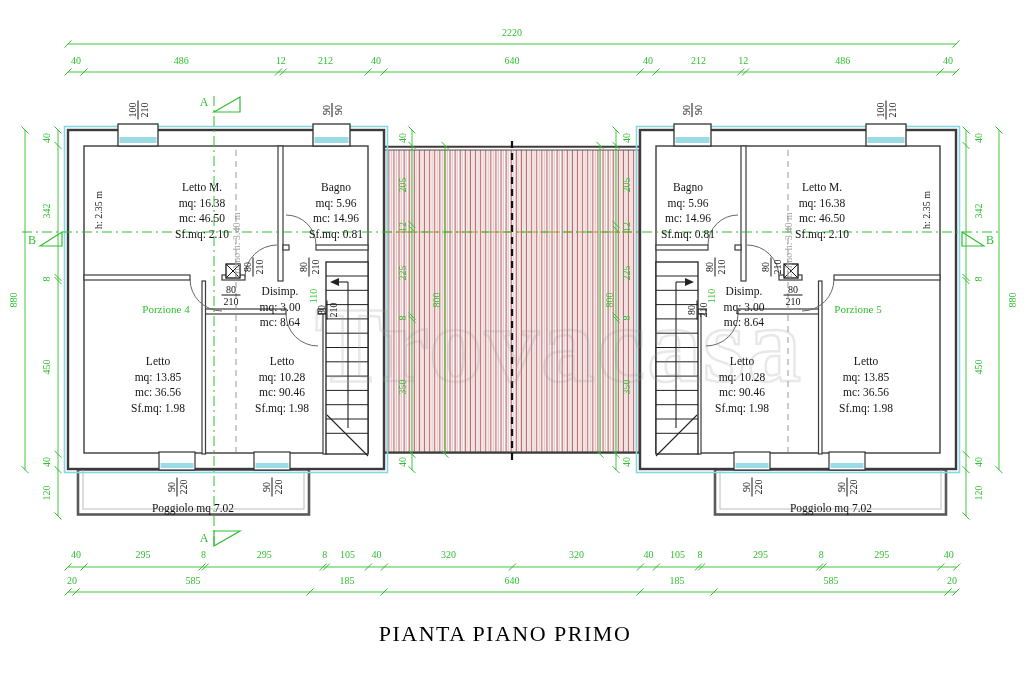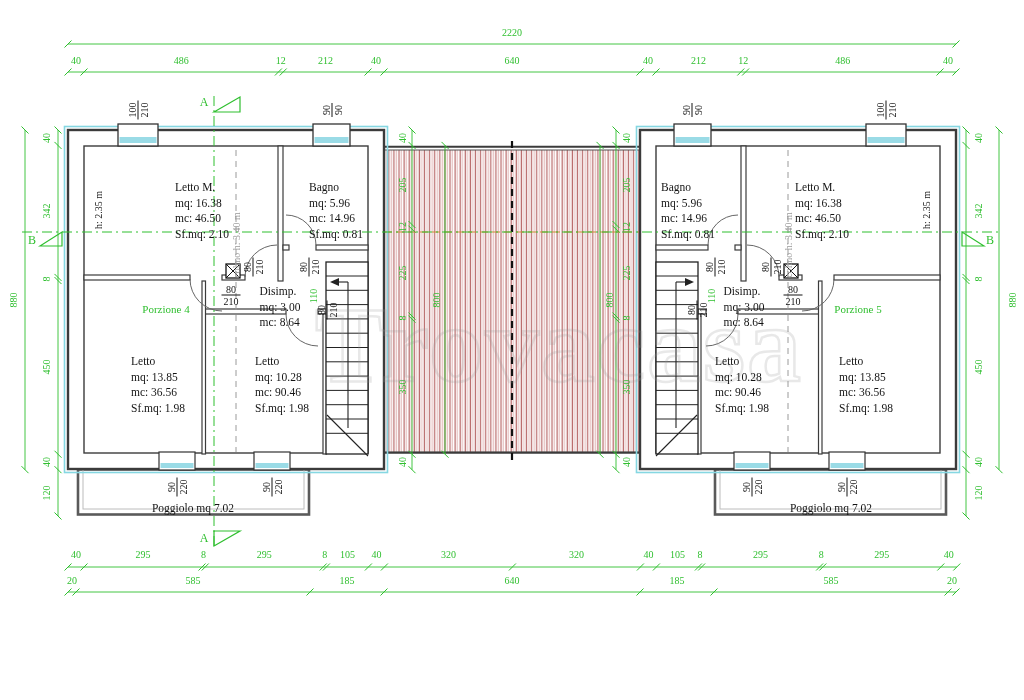--- a/index.html
+++ b/index.html
@@ -5,21 +5,21 @@
   html,body{margin:0;padding:0;background:#fff;}
   .canvas{position:relative;width:1024px;height:700px;background:#ffffff;overflow:hidden;
           font-family:"Liberation Serif",serif;}
   svg{position:absolute;left:0;top:0;}
   #labels{position:absolute;left:0;top:0;width:1024px;height:700px;}
   .lbl{position:absolute;white-space:nowrap;color:#1a1a1a;}
   .dim{font-size:10px;color:#2fbf2f;}
   .marker{font-size:12px;color:#2fbf2f;}
   .porz{font-size:11px;color:#2fbf2f;}
   .room{font-size:11.5px;color:#141414;}
-  .room-block{font-size:11.5px;line-height:1.35;text-align:left;color:#141414;}
+  .room-block{font-size:11.5px;line-height:1.35;text-align:center;color:#141414;}
   .vtext{font-size:10px;color:#222;}
   .gray{color:#9a9a9a;}
   .fraction{font-size:10px;color:#141414;text-align:center;line-height:1.1;}
   .fraction .num{display:block;border-bottom:1px solid #141414;padding:0 2px;}
   .fraction .den{display:block;padding:0 2px;}
   .title{font-size:22px;letter-spacing:1.5px;color:#000;}
   .watermark{font-size:108px;font-family:Liberation Serif, serif;font-weight:700;
              color:transparent;-webkit-text-stroke:2.5px rgba(150,150,150,0.22);
              letter-spacing:2px;margin-left:44px;}
 </style>
@@ -293,20 +293,21 @@
       <span class="lbl dim" style="left: 402px; top: 461.96px; transform: translate(-50%, -50%) rotate(-90deg);">40</span>
       <span class="lbl dim" style="left: 626px; top: 137.72px; transform: translate(-50%, -50%) rotate(-90deg);">40</span>
       <span class="lbl dim" style="left: 626px; top: 185.005px; transform: translate(-50%, -50%) rotate(-90deg);">205</span>
       <span class="lbl dim" style="left: 626px; top: 226.886px; transform: translate(-50%, -50%) rotate(-90deg);">12</span>
       <span class="lbl dim" style="left: 626px; top: 272.627px; transform: translate(-50%, -50%) rotate(-90deg);">225</span>
       <span class="lbl dim" style="left: 626px; top: 317.596px; transform: translate(-50%, -50%) rotate(-90deg);">8</span>
       <span class="lbl dim" style="left: 626px; top: 386.69px; transform: translate(-50%, -50%) rotate(-90deg);">350</span>
       <span class="lbl dim" style="left: 626px; top: 461.96px; transform: translate(-50%, -50%) rotate(-90deg);">40</span>
       <span class="lbl dim" style="left: 436px; top: 299.8px; transform: translate(-50%, -50%) rotate(-90deg);">800</span>
       <span class="lbl dim" style="left: 609px; top: 299.8px; transform: translate(-50%, -50%) rotate(-90deg);">800</span>
+      <span class="lbl title" style="left: 505px; top: 634px; transform: translate(-50%, -50%);">PIANTA PIANO PRIMO</span>
       <span class="lbl watermark" style="left: 515px; top: 345px; transform: translate(-50%, -50%);">Trovacasa</span>
       <span class="lbl marker" style="left: 204px; top: 102px; transform: translate(-50%, -50%);">A</span>
       <span class="lbl marker" style="left: 204px; top: 538px; transform: translate(-50%, -50%);">A</span>
       <span class="lbl marker" style="left: 32px; top: 240px; transform: translate(-50%, -50%);">B</span>
       <span class="lbl marker" style="left: 990px; top: 240px; transform: translate(-50%, -50%);">B</span>
       <span class="lbl porz" style="left: 166px; top: 309px; transform: translate(-50%, -50%);">Porzione 4</span>
       <span class="lbl porz" style="left: 858px; top: 309px; transform: translate(-50%, -50%);">Porzione 5</span>
       <span class="lbl vtext" style="left: 98px; top: 210px; transform: translate(-50%, -50%) rotate(-90deg);">h: 2.35 m</span>
       <span class="lbl vtext" style="left: 926px; top: 210px; transform: translate(-50%, -50%) rotate(-90deg);">h: 2.35 m</span>
       <span class="lbl vtext gray" style="left: 236px; top: 245px; transform: translate(-50%, -50%) rotate(-90deg);">colmo h: 3.40 m</span>

